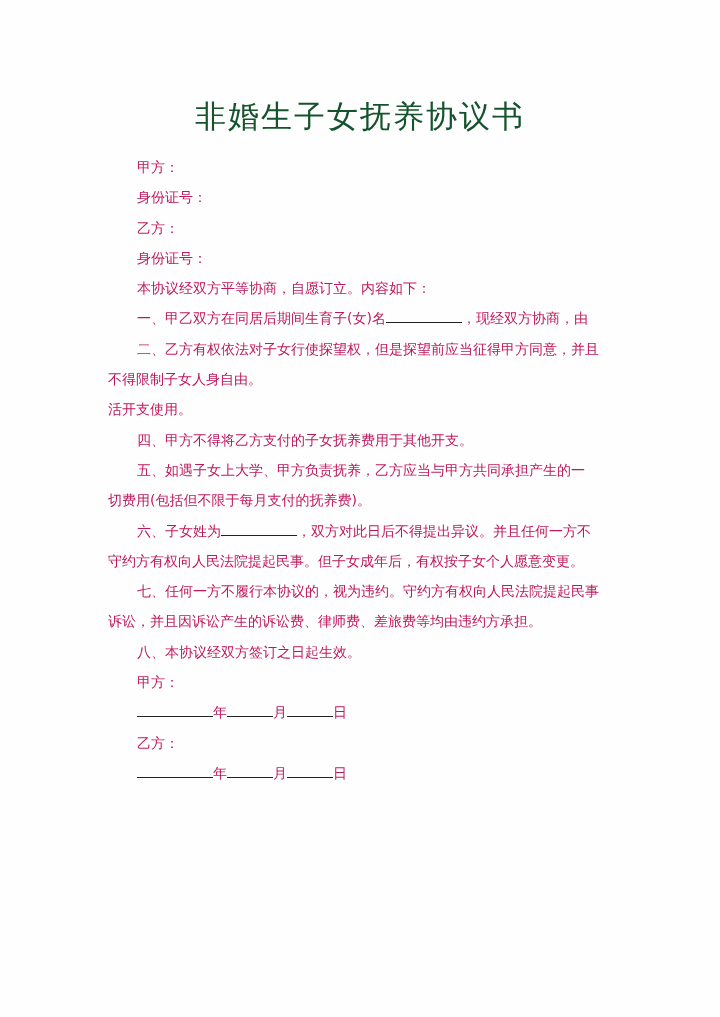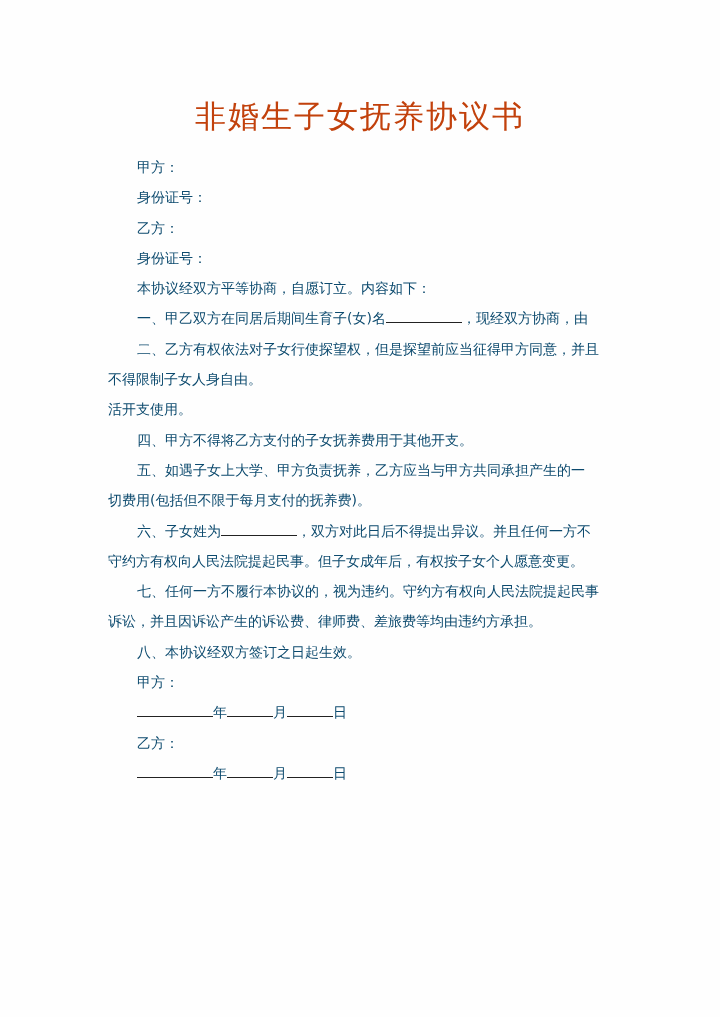--- a/index.html
+++ b/index.html
@@ -25,32 +25,32 @@
     }
     .title {
       position: absolute;
       left: 0;
       top: 96px;
       width: 720px;
       text-align: center;
       font-family: "DejaVu Serif", "Liberation Serif", serif;
       font-size: 31px;
       letter-spacing: 2px;
-      color: #c2410c;
+      color: #14532d;
       margin: 0;
       font-weight: normal;
     }
     .body {
       position: absolute;
       left: 108px;
       top: 152px;
       width: 506px;
       font-size: 14px;
       line-height: 30.3px;
-      color: #0c4a6e;
+      color: #be185d;
     }
     .line {
       white-space: nowrap;
       height: 30.3px;
     }
     .indent {
       padding-left: 29px;
     }
     .blank {
       display: inline-block;

